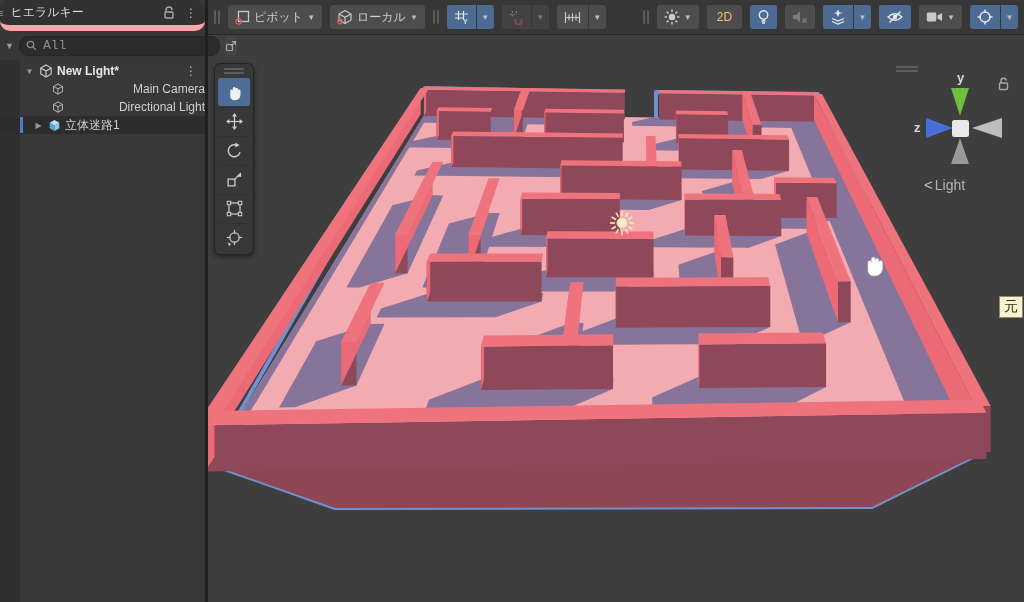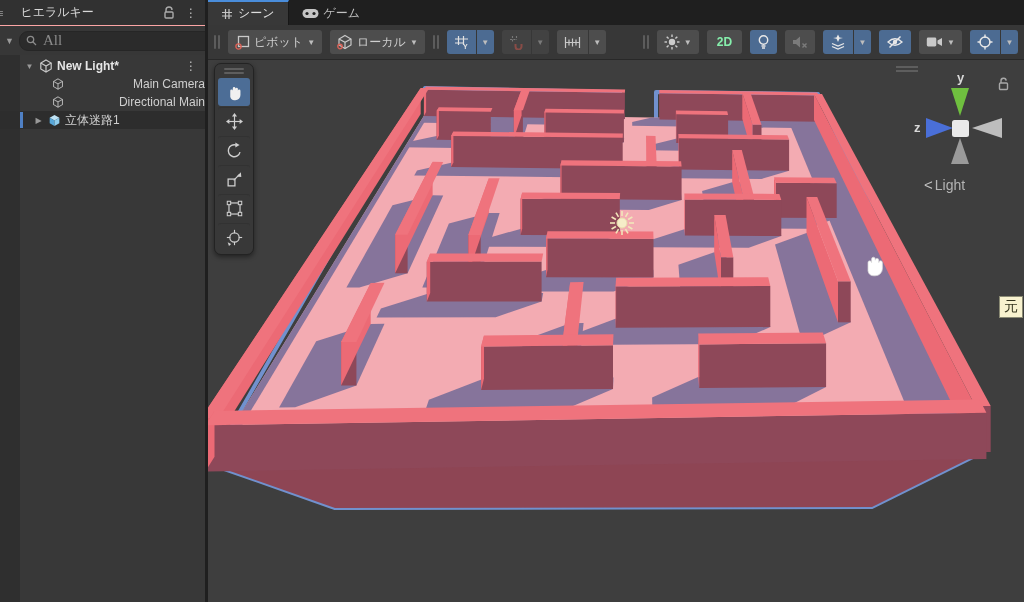--- a/index.html
+++ b/index.html
@@ -6,29 +6,29 @@
   body{
     width:1024px;height:602px;overflow:hidden;background:#3e3e3e;
     font-family:"Liberation Sans","DejaVu Sans",sans-serif;font-size:12px;color:#cccccc;
     -webkit-font-smoothing:antialiased;
   }
   .app{position:relative;width:1024px;height:602px;}
 
   
   .hier{position:absolute;left:0;top:0;width:205px;height:602px;background:#383838;}
   .splitter{position:absolute;left:205px;top:0;width:3px;height:602px;background:#1f1f1f;}
-  .h-tabbar{height:25px;background:#313131;border-bottom:1px solid #fca5a5;display:flex;align-items:center;gap:18px;padding:0 6px;}
+  .h-tabbar{height:25px;background:#313131;border-bottom:6px solid #fca5a5;display:flex;align-items:center;gap:8px;padding:0 6px;border-radius:10px;}
   .menu-glyph{color:#9a9a9a;font-size:11px;margin-left:-9px;letter-spacing:-1px;}
   .h-title{color:#d8d8d8;}
   .h-tab-right{margin-left:auto;display:flex;align-items:center;gap:10px;padding-right:2px;}
   .kebab{color:#bdbdbd;font-size:12px;line-height:1;}
   .h-search{height:29px;background:#373737;display:flex;align-items:center;gap:5px;padding:0 5px;}
   .caret-small{color:#999;font-size:9px;}
   .searchbox{flex:1;height:18px;background:#2b2b2b;border:1px solid #262626;border-radius:9px;display:flex;align-items:center;gap:4px;padding:0 6px;}
-  .searchbox input{flex:1;min-width:0;background:transparent;border:0;outline:none;color:#bbb;font-size:15px;font-family:Liberation Serif, serif;}
+  .searchbox input{flex:1;min-width:0;background:transparent;border:0;outline:none;color:#bbb;font-size:13px;font-family:Liberation Mono, monospace;}
   .searchbox input::placeholder{color:#8b8b8b;}
   .pickerbtn{width:19px;height:19px;background:#454545;border-radius:3px;display:flex;align-items:center;justify-content:center;}
   .h-tree{position:relative;padding-top:2px;height:calc(602px - 56px);}
   .gutter{position:absolute;left:0;top:0;bottom:0;width:20px;background:#2f2f2f;}
   .trow{position:relative;height:18px;display:flex;align-items:center;gap:4px;color:#cfcfcf;}
   .trow .caret{width:11px;text-align:center;color:#999;font-size:8px;flex:none;}
   .trow.scene-row{padding-left:24px;color:#e6e6e6;font-weight:bold;}
   .trow.child{padding-left:52px;justify-content:space-between;}
   .trow.sel{background:#2d2d2d;padding-left:33px;}
   .trow.sel::before{content:"";position:absolute;left:20px;top:1px;bottom:1px;width:3px;background:#4f80c4;}
@@ -45,21 +45,21 @@
   .tgroup.right{margin-left:auto;}
   .handle{display:flex;gap:2px;flex:none;}
   .handle i{width:2px;height:14px;background:#5c5c5c;border-radius:1px;}
   .tbtn{display:flex;align-items:center;gap:4px;height:24px;padding:0 7px;background:#4d4d4d;border-radius:3px;color:#cfcfcf;}
   .tbtn .cg{font-size:8px;color:#bdbdbd;}
   .pair{display:flex;align-items:center;gap:1px;}
   .pair .tbtn{border-radius:3px 0 0 3px;}
   .pair .caretbtn{width:17px;height:24px;display:flex;align-items:center;justify-content:center;background:#4d4d4d;border-radius:0 3px 3px 0;font-size:8px;color:#bdbdbd;}
   .blue{background:#4c6b92 !important;}
   .dim{opacity:.5;}
-  .lbl2d{font-weight:bold;color:#86efac;padding:0 3px;}
+  .lbl2d{font-weight:normal;color:#fdba74;padding:0 3px;}
 
   
   .scene{position:absolute;left:0;top:60px;right:0;bottom:0;background:#3e3e3e;overflow:hidden;}
   .scene svg.world{position:absolute;left:0;top:0;}
 
   .toolpal{position:absolute;left:6px;top:3px;width:38px;background:#383838;border:1px solid #232323;border-radius:7px;box-shadow:0 2px 5px rgba(0,0,0,.45);padding-bottom:3px;}
   .tp-handle{height:13px;display:flex;flex-direction:column;gap:2px;align-items:center;justify-content:center;}
   .tp-handle i{width:20px;height:2px;background:#5e5e5e;border-radius:1px;}
   .tpbtn{width:32px;height:27px;margin:1px auto 0;display:flex;align-items:center;justify-content:center;border-radius:3px;border-top:1px solid #323232;}
   .tpbtn.sel{background:#4c6d96;border-top-color:transparent;}
@@ -131,54 +131,38 @@
             <path d="M1.8 4 L7 7 L12.2 4 M7 7 V13" fill="none" stroke="#b2b2b2" stroke-width="1.2"></path>
           </svg>
         <span>Main Camera</span>
       </div>
 
       <div class="trow child">
         <svg width="12" height="12" viewBox="0 0 14 14">
             <polygon points="7,1 12.2,4 12.2,10 7,13 1.8,10 1.8,4" fill="none" stroke="#b2b2b2" stroke-width="1.2"></polygon>
             <path d="M1.8 4 L7 7 L12.2 4 M7 7 V13" fill="none" stroke="#b2b2b2" stroke-width="1.2"></path>
           </svg>
-        <span>Directional Main</span>
+        <span>Directional Light</span>
       </div>
 
       <div class="trow sel">
         <span class="caret">▶</span>
         <svg width="13" height="13" viewBox="0 0 14 14">
             <polygon points="7,1 12.2,4 7,7 1.8,4" fill="#bfe3f5"></polygon>
             <polygon points="1.8,4 7,7 7,13 1.8,10" fill="#58a7d9"></polygon>
             <polygon points="12.2,4 12.2,10 7,13 7,7" fill="#8ecdee"></polygon>
           </svg>
         <span>立体迷路1</span>
       </div>
     </div>
   </aside>
   <div class="splitter"></div>
 
   <div class="main">
 
-    <div class="tabstrip">
-      <div class="tab active">
-        <svg width="12" height="12" viewBox="0 0 12 12">
-            <path d="M1 4.5 h10 M1 8 h10 M4.5 1 v10 M8 1 v10" stroke="#c5c5c5" stroke-width="1.2" fill="none"></path>
-          </svg>
-        <span>シーン</span>
-      </div>
-      <div class="tab">
-        <svg width="17" height="11" viewBox="0 0 17 11">
-            <rect x="0.5" y="1" width="16" height="9" rx="4.5" fill="#c5c5c5"></rect>
-            <circle cx="5" cy="5.5" r="1.6" fill="#1f1f1f"></circle>
-            <circle cx="12" cy="5.5" r="1.6" fill="#1f1f1f"></circle>
-          </svg>
-        <span>ゲーム</span>
-      </div>
-    </div>
 
     <div class="toolbar">
       <span class="handle">
           <i></i>
           <i></i>
         </span>
 
       <div class="tgroup">
         <div class="tbtn">
           <svg width="15" height="15" viewBox="0 0 15 15">

